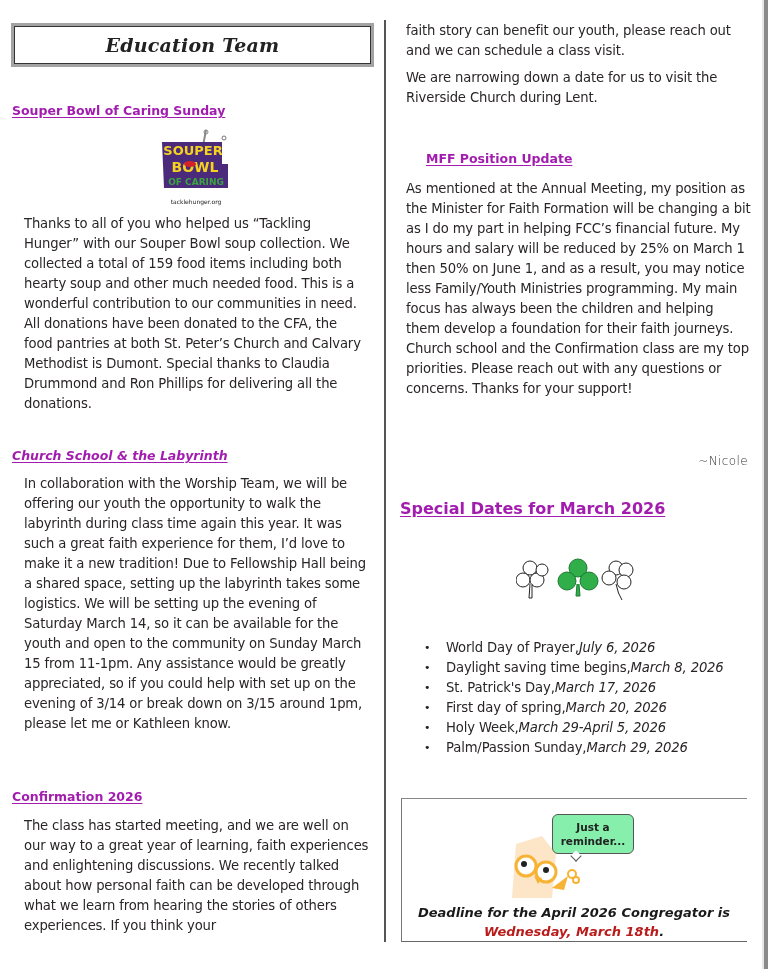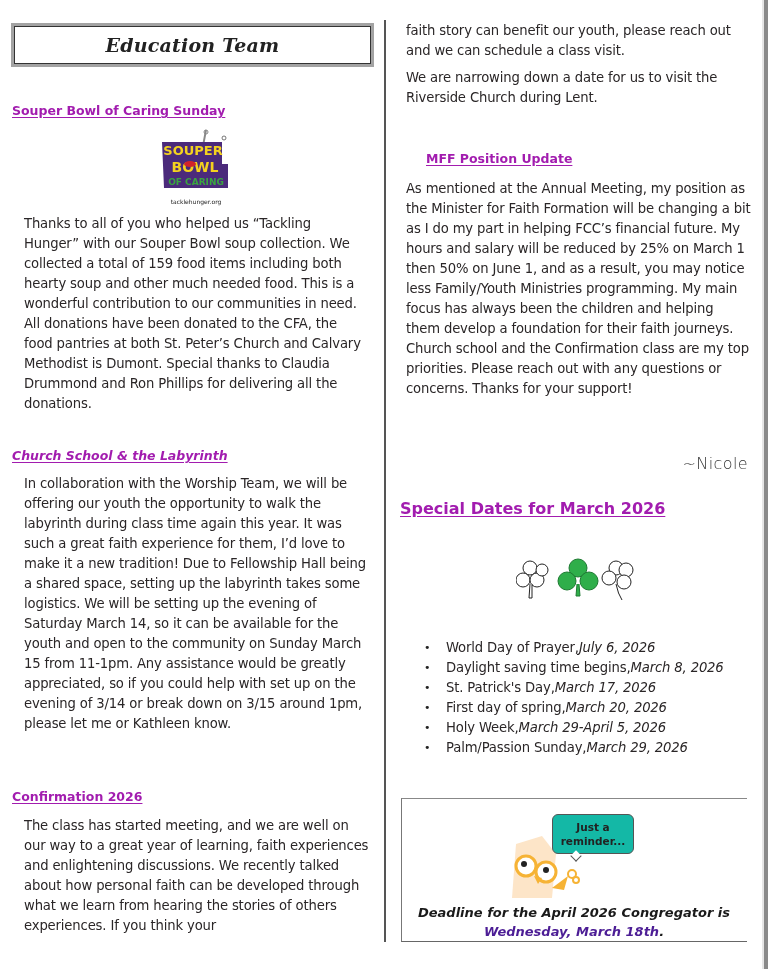--- a/index.html
+++ b/index.html
@@ -12,35 +12,35 @@
 
     .banner { position: absolute; left: 11px; top: 23px; width: 363px; height: 44px; background: #a3a3a3; padding: 3px; }
     .banner-inner { width: 100%; height: 100%; background: #fff; border: 1.5px solid #333; display: flex; align-items: center; justify-content: center; }
     .banner-title { font-family: "DejaVu Serif", serif; font-style: italic; font-weight: bold; font-size: 19px; color: #222; letter-spacing: 0.2px; }
 
     .heading { font-family: "DejaVu Sans", sans-serif; font-weight: bold; font-size: 12.5px; text-decoration: underline; text-underline-offset: 2px; text-align: left; color: #a21caf; position: absolute; }
     .para { font-size: 13.2px; line-height: 20px; color: #2a2627; position: absolute; letter-spacing: -0.15px; }
 
     .logo { position: absolute; left: 160px; top: 128px; width: 72px; height: 80px; }
 
-    .signature { position: absolute; right: 20px; top: 454px; font-family: "DejaVu Sans", sans-serif; font-size: 16px; color: #333; font-weight: 300; letter-spacing: 0.4px; }
+    .signature { position: absolute; right: 20px; top: 454px; font-family: "DejaVu Sans", sans-serif; font-size: 12px; color: #333; font-weight: 300; letter-spacing: 0.4px; }
 
     .shamrocks { position: absolute; left: 516px; top: 556px; width: 124px; height: 50px; }
 
     .dates-list { position: absolute; left: 424px; top: 638px; list-style: none; }
     .dates-list li { font-size: 13.2px; line-height: 20px; color: #2a2627; display: flex; align-items: center; letter-spacing: -0.15px; }
     .dates-list .bullet { width: 22px; font-size: 11px; color: #222; }
     .dates-list .date { font-style: italic; }
 
     .reminder-box { position: absolute; left: 401px; top: 798px; width: 346px; height: 144px; border-left: 1.2px solid #777; border-top: 1.2px solid #888; border-bottom: 1.2px solid #666; }
     .owl { position: absolute; left: 512px; top: 836px; width: 72px; height: 62px; }
-    .bubble { position: absolute; left: 552px; top: 814px; width: 82px; height: 40px; border: 1.2px solid #555; border-radius: 6px; background: #14b8a6; text-align: center; font-weight: bold; font-size: 10.5px; line-height: 14px; padding-top: 5px; color: #222; }
+    .bubble { position: absolute; left: 552px; top: 814px; width: 82px; height: 40px; border: 1.2px solid #555; border-radius: 6px; background: #86efac; text-align: center; font-weight: bold; font-size: 10.5px; line-height: 14px; padding-top: 5px; color: #222; }
     .bubble-tail { position: absolute; left: 572px; top: 852px; width: 8px; height: 8px; background: #fff; border-right: 1.2px solid #555; border-bottom: 1.2px solid #555; transform: rotate(45deg); }
     .deadline { position: absolute; left: 401px; top: 903px; width: 346px; text-align: center; font-weight: bold; font-style: italic; font-size: 13px; line-height: 19px; color: #1a1a1a; }
-    .deadline-date { color: #4c1d95; margin-top: 32px; }
+    .deadline-date { color: #b91c1c; margin-top: 32px; }
   </style>
 </head>
 <body>
 
 <div class="right-edge"></div>
 <div class="right-edge-inner"></div>
 <div class="col-divider"></div>
 
 <div class="banner">
   <div class="banner-inner">

